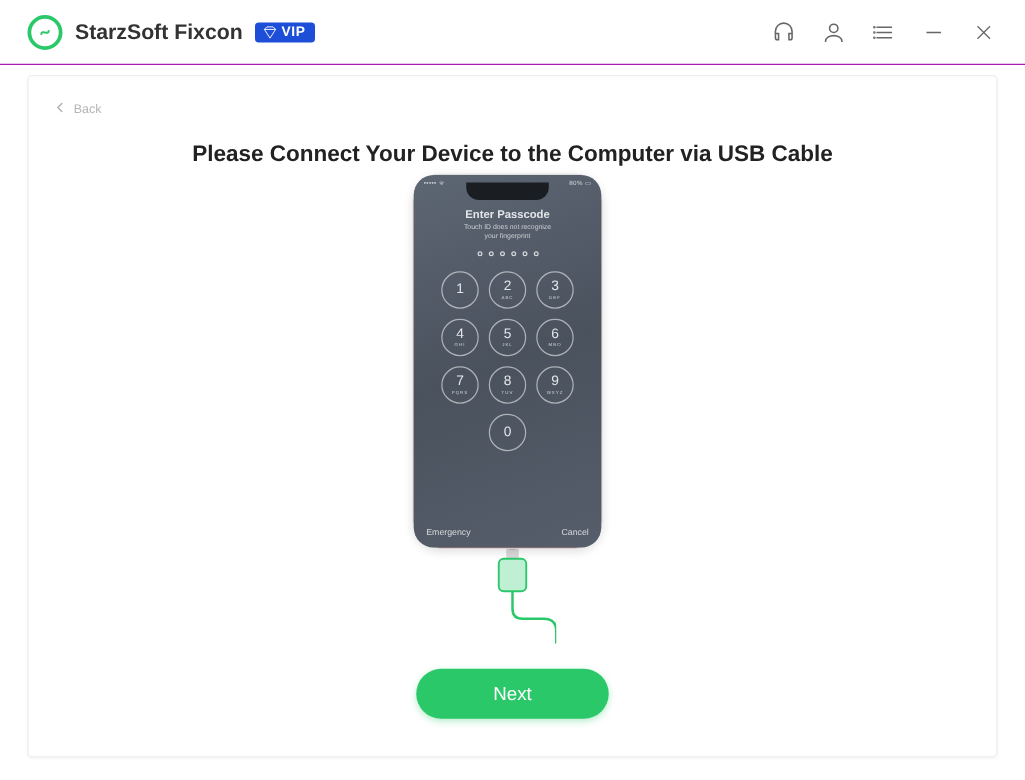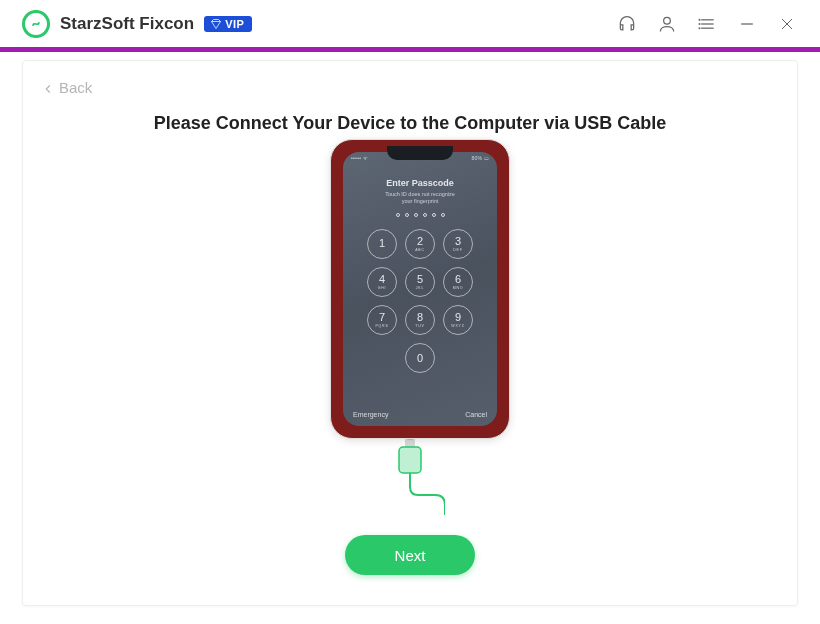--- a/index.html
+++ b/index.html
@@ -1,55 +1,55 @@
 <!DOCTYPE html>
 <html><head>
 <meta charset="utf-8">
 <style>
 * { box-sizing: border-box; margin: 0; padding: 0; }
 body { font-family: -apple-system, Segoe UI, Arial, sans-serif; background: #fff; width: 820px; height: 624px; overflow: hidden; position: relative; }
 
-.titlebar { height: 52px; display: flex; align-items: center; padding: 0 22px; border-bottom: 5px solid #a21caf; }
+.titlebar { height: 52px; display: flex; align-items: center; padding: 0 22px; border-bottom: 1px solid #a21caf; }
 .logo-circle { width: 28px; height: 28px; border-radius: 50%; border: 3px solid #2bc86a; display: flex; align-items: center; justify-content: center; margin-right: 10px; }
 .logo-inner { width: 14px; height: 14px; }
 .app-title { font-size: 17px; color: #333; font-weight: 600; margin-right: 10px; }
 .vip-badge { display: inline-flex; align-items: center; background: #1d4ed8; color: #fff; font-size: 11px; font-weight: 700; padding: 2px 8px 2px 6px; border-radius: 3px; letter-spacing: .5px; }
 .vip-badge svg { margin-right: 3px; }
 .title-spacer { flex: 1; }
 .title-icon { width: 22px; height: 22px; margin-left: 18px; color: #666; display: flex; align-items: center; justify-content: center; cursor: pointer; }
 .title-icon svg { width: 20px; height: 20px; stroke: #666; fill: none; stroke-width: 1.5; }
 .title-icon.close svg { stroke-width: 1.2; }
 
 .stage { position: absolute; left: 22px; right: 22px; top: 60px; bottom: 18px; background: #fff; border: 1px solid #eee; border-radius: 4px; box-shadow: 0 1px 3px rgba(0,0,0,0.04); }
 
-.back-btn { position: absolute; left: 18px; top: 18px; display: flex; align-items: flex-end; color: #b5b5b5; font-size: 15px; cursor: pointer; }
+.back-btn { position: absolute; left: 18px; top: 18px; display: flex; align-items: flex-end; color: #b5b5b5; font-size: 10px; cursor: pointer; }
 .back-btn svg { width: 14px; height: 14px; margin-right: 4px; stroke: #b5b5b5; fill: none; stroke-width: 2; }
 
 .instruction { position: absolute; left: 0; right: 0; top: 52px; text-align: center; font-size: 18px; font-weight: 700; color: #222; }
 
 .phone-wrap { position: absolute; left: 50%; top: 78px; transform: translateX(-50%); width: 160px; }
-.phone { width: 180px; height: 300px; border-radius: 22px; background: #7f1d1d; border: 1px solid #ddd; box-shadow: 0 2px 8px rgba(0,0,0,0.12); padding: 12px; position: relative; }
+.phone { width: 152px; height: 300px; border-radius: 22px; background: #7f1d1d; border: 1px solid #ddd; box-shadow: 0 2px 8px rgba(0,0,0,0.12); padding: 0; position: relative; }
 .notch { position: absolute; top: 6px; left: 50%; transform: translateX(-50%); width: 66px; height: 14px; background: #1a1d22; border-radius: 0 0 10px 10px; z-index: 3; }
 .screen { width: 100%; height: 100%; background: linear-gradient(160deg, #5d6673 0%, #4a525e 50%, #555e6a 100%); border-radius: 16px; position: relative; color: #e3e6ea; overflow: hidden; }
 .status-row { position: absolute; top: 3px; left: 8px; right: 8px; font-size: 5px; letter-spacing: .3px; display: flex; justify-content: space-between; opacity: .85; }
 .enter-title { text-align: center; font-size: 9px; font-weight: 600; margin-top: 26px; }
 .enter-sub { text-align: center; font-size: 5.5px; opacity: .8; margin-top: 3px; line-height: 1.3; }
 .dots { display: flex; justify-content: center; gap: 5px; margin-top: 8px; }
 .dots span { width: 4px; height: 4px; border: .6px solid #d6d9dd; border-radius: 50%; }
 .keypad { display: grid; grid-template-columns: repeat(3, 30px); grid-auto-rows: 30px; gap: 8px; justify-content: center; margin-top: 12px; }
 .key { border: .8px solid rgba(255,255,255,.55); border-radius: 50%; display: flex; flex-direction: column; align-items: center; justify-content: center; }
 .key .n { font-size: 11px; line-height: 1; }
 .key .l { font-size: 3.5px; letter-spacing: .8px; margin-top: 1px; opacity: .85; }
 .key.zero { grid-column: 2; }
 .bottom-row { position: absolute; bottom: 8px; left: 10px; right: 10px; display: flex; justify-content: space-between; font-size: 7px; opacity: .9; }
 
 .cable-area { display: flex; flex-direction: column; align-items: center; margin-top: -2px; }
 .cable-area svg { display: block; }
 
-.next-btn { position: absolute; left: 50%; bottom: 30px; transform: translateX(-50%); background: #2bc86a; color: #fff; border: none; border-radius: 24px; width: 130px; height: 40px; font-size: 15px; font-weight: 500; cursor: pointer; box-shadow: 0 2px 6px rgba(43,200,106,.35); }
+.next-btn { position: absolute; left: 50%; bottom: 30px; transform: translateX(-50%); background: #2bc86a; color: #fff; border: none; border-radius: 24px; width: 154px; height: 40px; font-size: 15px; font-weight: 500; cursor: pointer; box-shadow: 0 2px 6px rgba(43,200,106,.35); }
 </style>
 </head>
 <body>
 
 <div class="titlebar">
   <div class="logo-circle">
     <svg class="logo-inner" viewBox="0 0 24 24">
         <path d="M7 14 C7 8 17 16 17 10" stroke="#2bc86a" stroke-width="3" fill="none" stroke-linecap="round"></path>
       </svg>
   </div>

